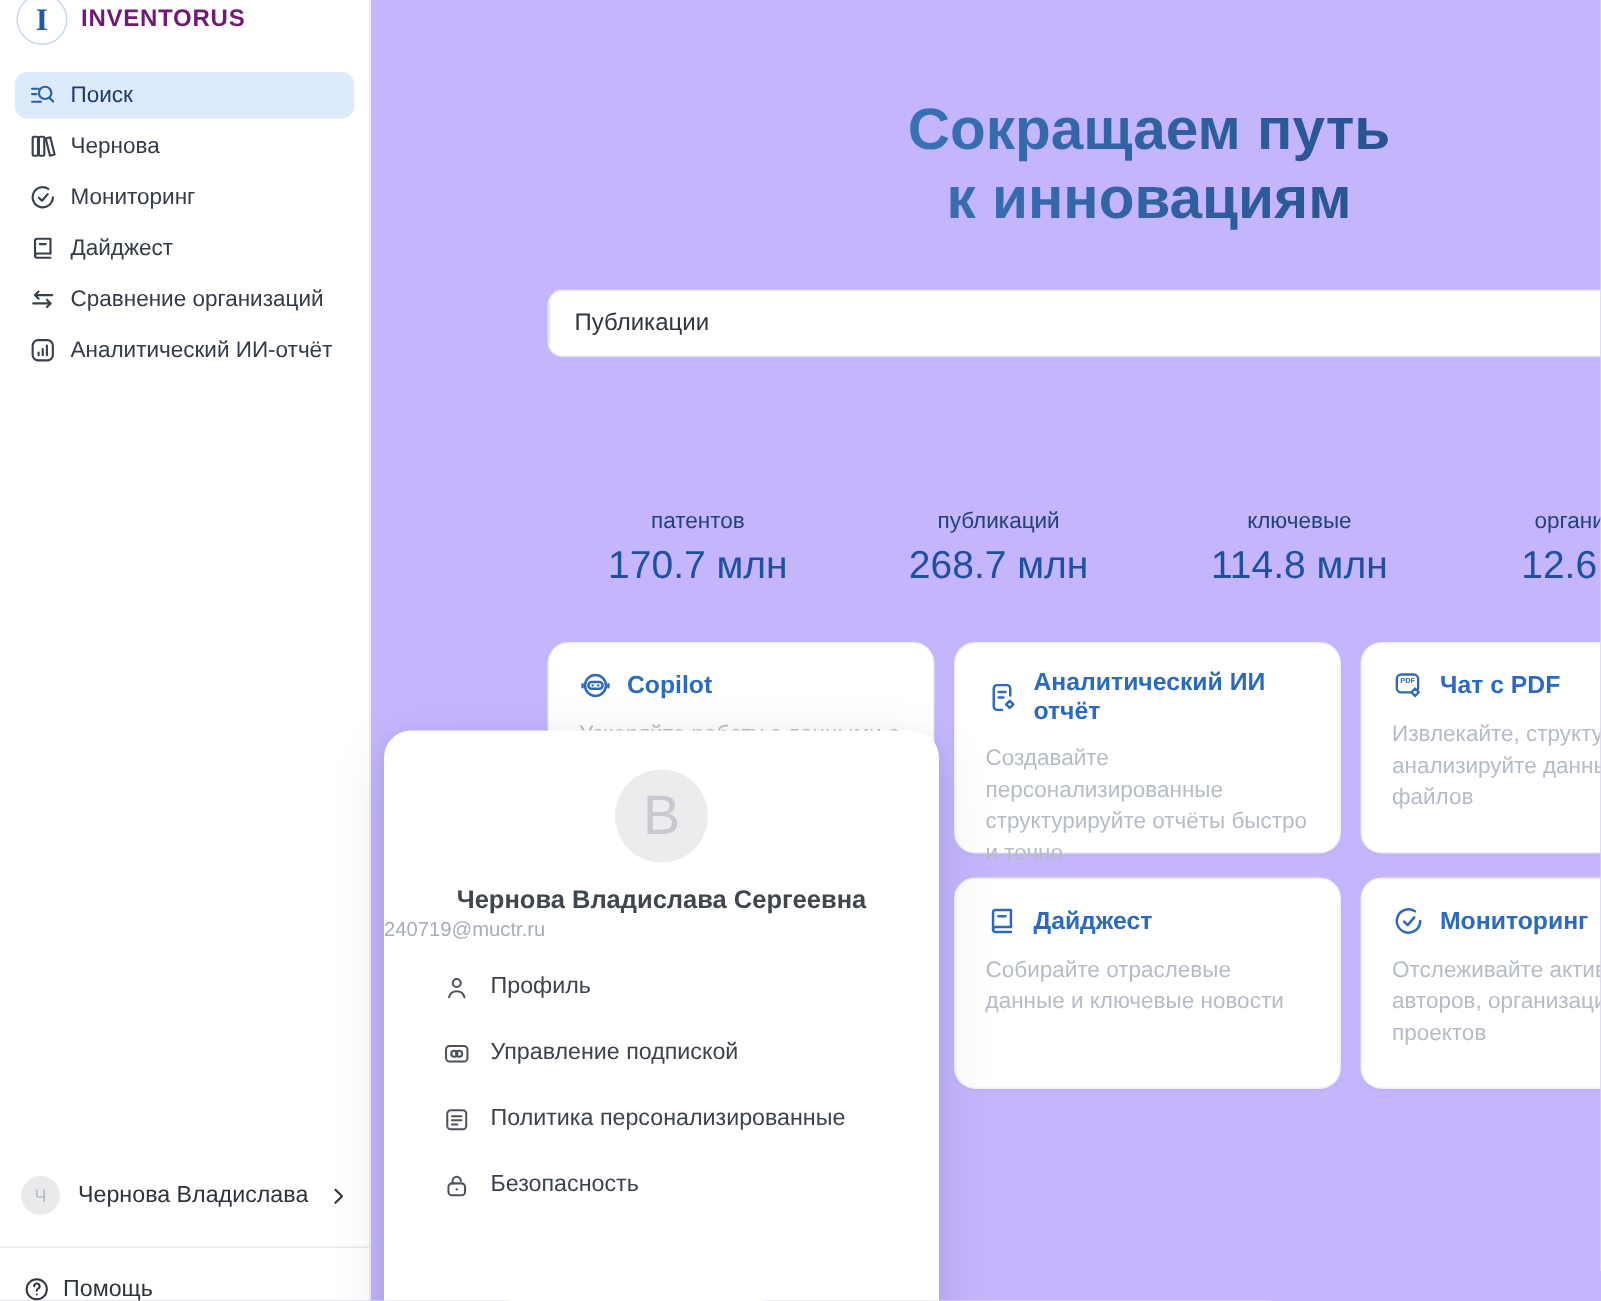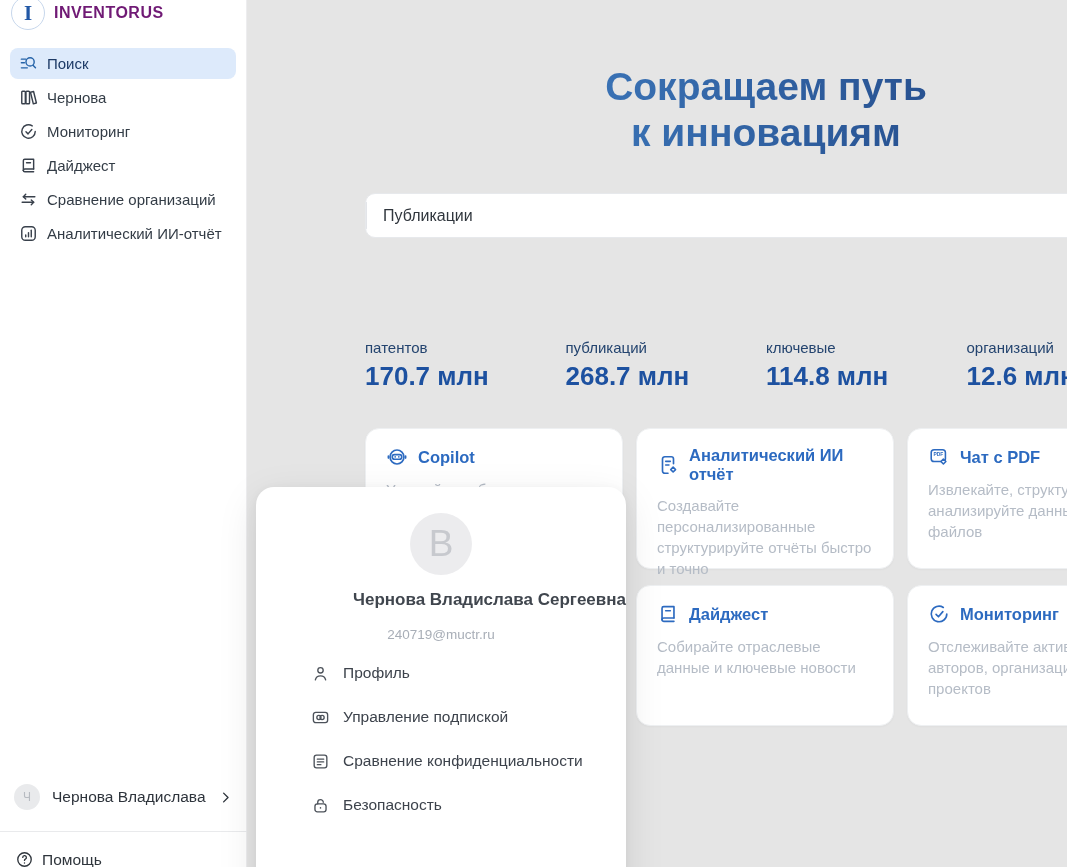--- a/index.html
+++ b/index.html
@@ -48,21 +48,21 @@
   .chev { color:#2e343c; flex:none; }
   .sb-divider { position:absolute; top:831px; left:0; width:247px; height:1px; background:#e9eaec; }
   .help-row {
     position:absolute; top:850px; left:15px;
     display:flex; align-items:center; gap:8px;
     font-size:15.5px; color:#2f353c; cursor:pointer;
   }
   .help-row .nicon { color:#2f353c; }
 
   
-  .main { position:absolute; left:247px; top:0; right:0; bottom:0; overflow:hidden; background:#e5e5e5; }
+  .main { position:absolute; left:247px; top:0; right:0; bottom:0; overflow:hidden; background:#c4b5fd; }
   .container { position:absolute; left:118px; top:0; width:802px; height:867px; }
 
   .hero { position:absolute; top:64px; left:0; width:100%; text-align:center; }
   .hero-title { font-size:39px; line-height:46px; font-weight:700; color:#2b5da9; }
   @supports ((-webkit-background-clip:text) or (background-clip:text)) {
     .hero-title {
       background:linear-gradient(92deg,#4587cc 2%,#1c3c79 98%);
       -webkit-background-clip:text; background-clip:text; color:transparent;
     }
   }
@@ -78,23 +78,23 @@
     font-family:"Liberation Sans", sans-serif;
   }
   .search-input::placeholder { color:#9aa1ab; }
   .search-divider { width:1px; height:27px; background:#e3e5e9; flex:none; }
   .search-scope {
     flex:1; padding:0 16px; font-size:16px; color:#30363d;
     display:flex; align-items:center; cursor:pointer; white-space:nowrap;
   }
 
   .stats { position:absolute; top:339px; left:0; width:802px; display:flex; }
-  .stat { flex:1; }
+  .stat { flex:1; text-align:center; }
   .stat-label { font-size:15px; color:#24446f; }
-  .stat-value { margin-top:5px; font-size:26px; font-weight:700; color:#1d51a0; white-space:nowrap; }
+  .stat-value { margin-top:5px; font-size:26px; font-weight:400; color:#1d51a0; white-space:nowrap; }
 
   .cards {
     position:absolute; top:428px; left:0; width:802px;
     display:flex; flex-wrap:wrap; gap:16px 13px;
   }
   .card {
     width:258px; height:141px; background:#fff;
     border:1px solid #eef0f2; border-radius:14px;
     padding:17px 20px; cursor:pointer;
     box-shadow:0 1px 2px rgba(16,24,40,.03);
@@ -109,23 +109,23 @@
     position:absolute; left:256px; top:487px; width:370px; height:420px;
     background:#fff; border-radius:18px; z-index:20;
     box-shadow:0 12px 40px rgba(0,0,0,.10), 0 2px 10px rgba(0,0,0,.05);
   }
   .popup-avatar {
     width:62px; height:62px; border-radius:50%; background:#ececee;
     color:#c7c9ce; font-size:37px; font-weight:400;
     display:flex; align-items:center; justify-content:center;
     margin:26px auto 0 auto;
   }
-  .popup-name { margin-top:15px; text-align:right; font-size:17px; font-weight:700; color:#40464e; }
-  .popup-email { margin-top:17px; text-align:center; font-size:13.5px; color:#a8aeb7; }
-  .popup-menu { margin-top:9px; padding:0 20px 0 55px; }
+  .popup-name { margin-top:15px; text-align:center; font-size:17px; font-weight:700; color:#40464e; }
+  .popup-email { margin-top:2px; text-align:left; font-size:13.5px; color:#a8aeb7; }
+  .popup-menu { margin-top:9px; padding:0 20px 0 39px; }
   .pm-item { display:flex; align-items:center; gap:13px; height:44px; font-size:15.5px; color:#3d434c; cursor:pointer; }
   .pm-item .picon { color:#4c525a; flex:none; }
 </style>
 </head>
 <body>
 
 <aside class="sidebar">
   <div class="logo">
     <div class="logo-mark">
       <span class="logo-i">I</span>
@@ -364,21 +364,21 @@
     </div>
     <div class="pm-item">
       <span class="picon">
         <svg width="19" height="19" viewBox="0 0 24 24" fill="none" stroke="currentColor" stroke-width="1.7" stroke-linecap="round">
           <rect x="4" y="4" width="16" height="16" rx="3"></rect>
           <line x1="8" y1="9" x2="16" y2="9"></line>
             <line x1="8" y1="12.5" x2="16" y2="12.5"></line>
             <line x1="8" y1="16" x2="12.5" y2="16"></line>
         </svg>
       </span>
-      <span>Сравнение конфиденциальности</span>
+      <span>Политика персонализированные</span>
     </div>
     <div class="pm-item">
       <span class="picon">
         <svg width="19" height="19" viewBox="0 0 24 24" fill="none" stroke="currentColor" stroke-width="1.7" stroke-linecap="round">
           <rect x="5" y="10" width="14" height="10" rx="3"></rect>
           <path d="M8.5 10V8a3.5 3.5 0 0 1 7 0"></path>
           <circle cx="12" cy="15" r="1" fill="currentColor" stroke="none"></circle>
         </svg>
       </span>
       <span>Безопасность</span>

